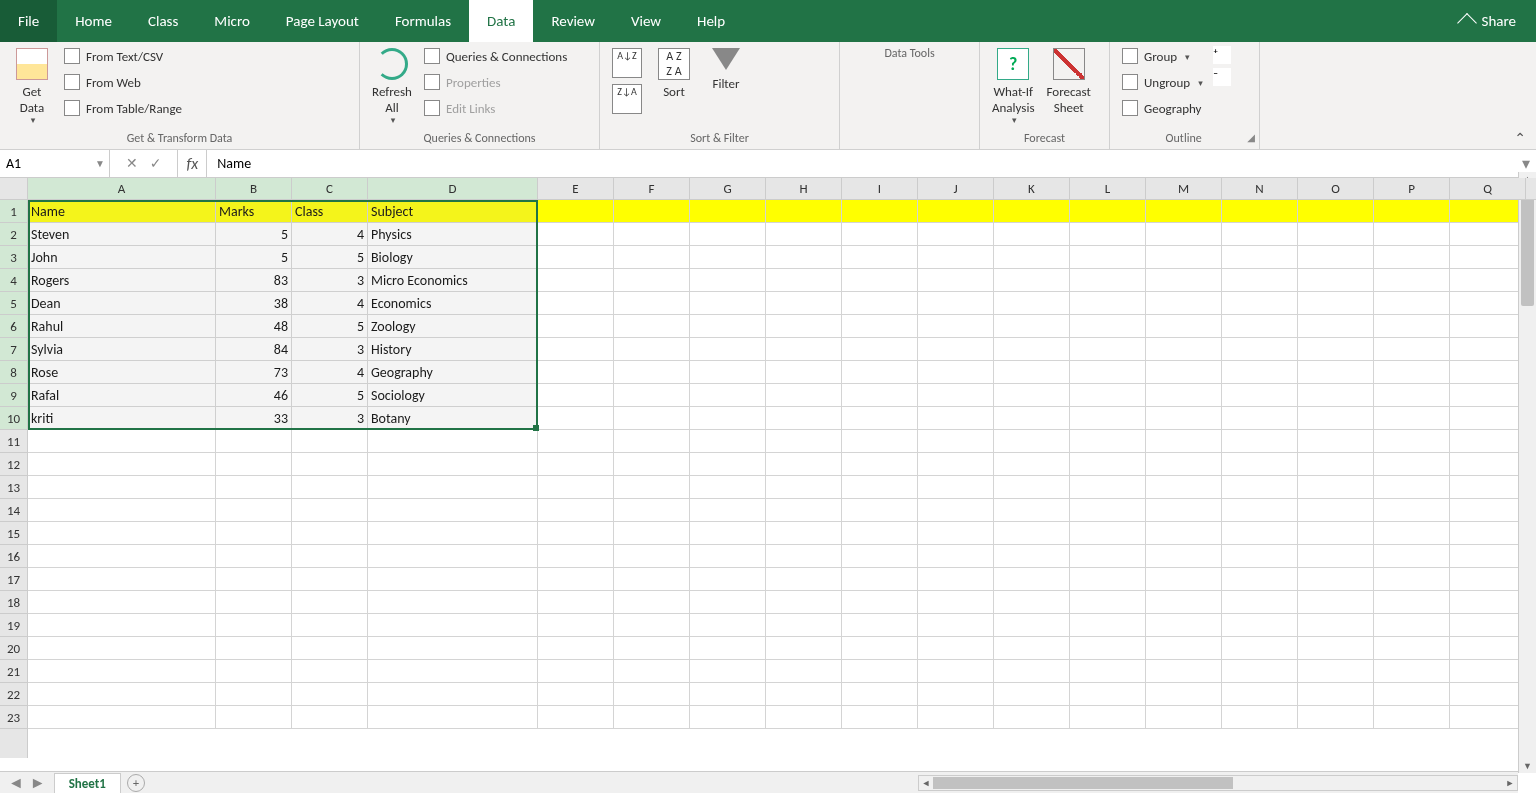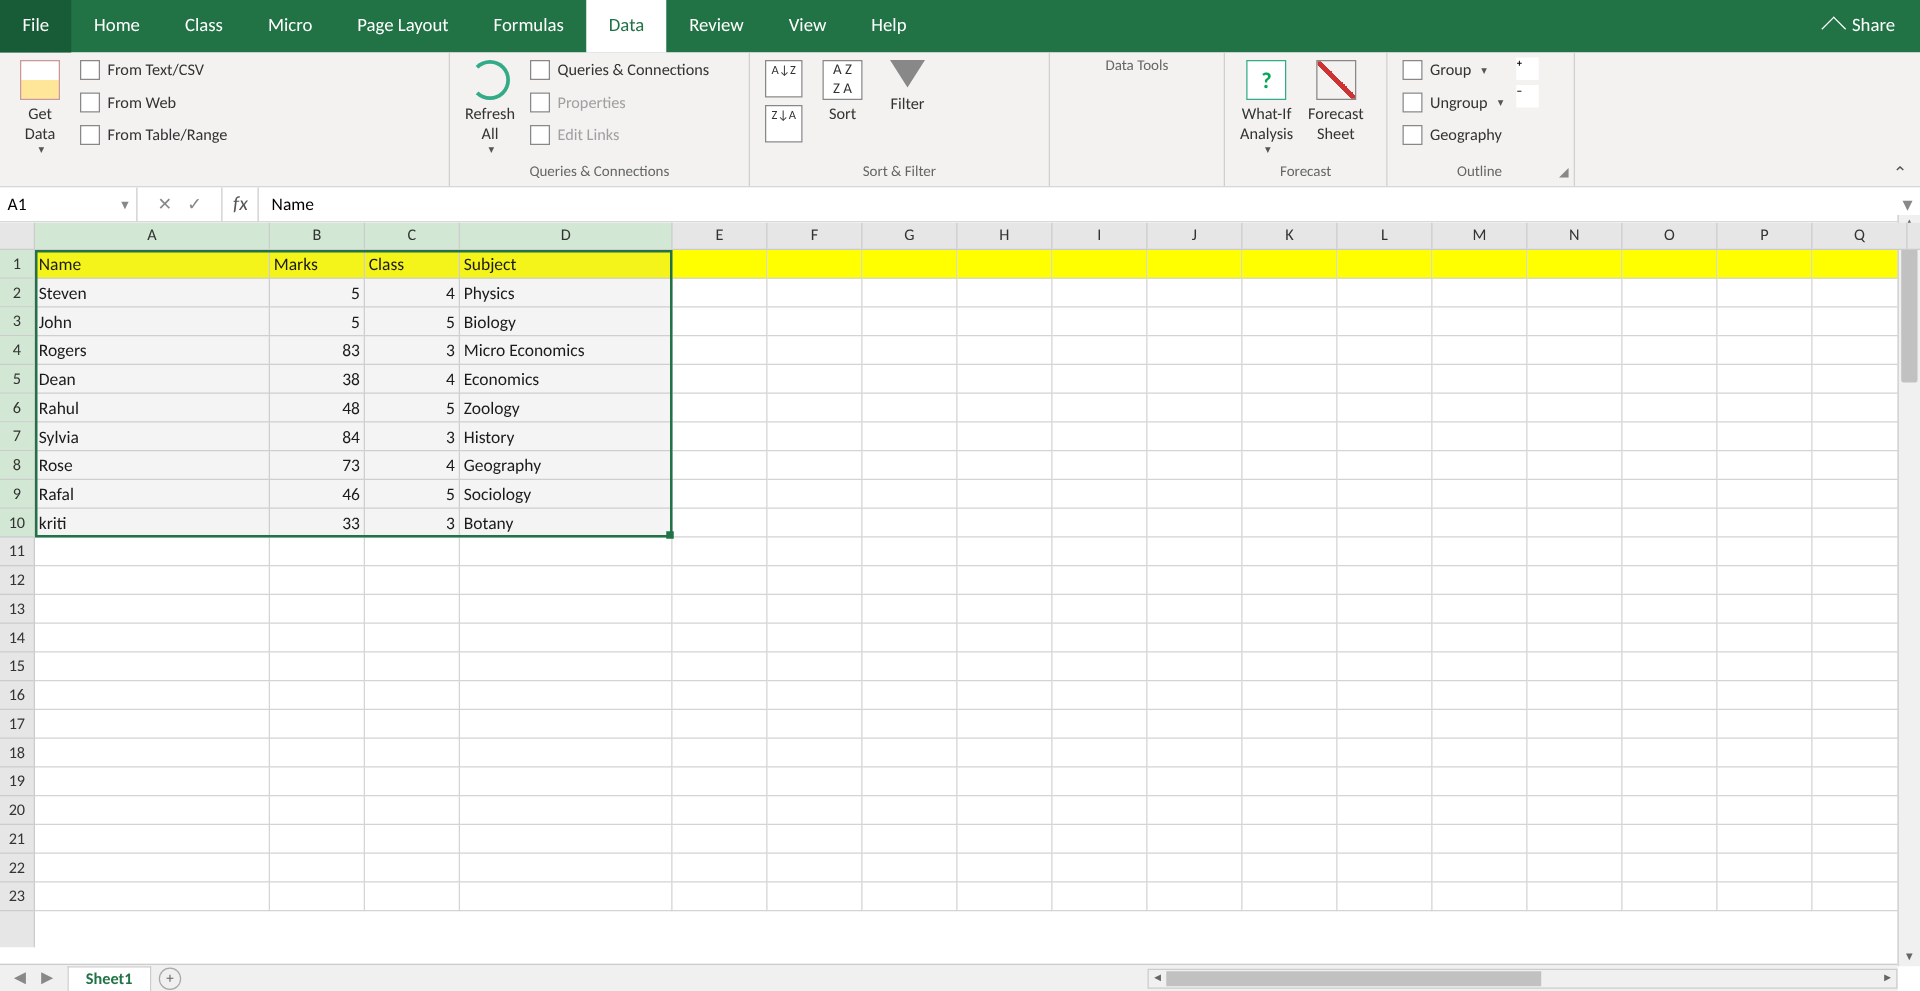--- a/index.html
+++ b/index.html
@@ -116,20 +116,21 @@
         <div class="btn-sm">
             <span class="icon-sm"></span>
             <span>From Web</span>
           </div>
         <div class="btn-sm">
             <span class="icon-sm"></span>
             <span>From Table/Range</span>
           </div>
       </div>
     </div>
+    <div class="group-label">Get &amp; Transform Data</div>
   </div>
 
   <div class="group" style="min-width:240px;">
     <div class="group-body">
       <div class="btn-lg">
         <div class="icon icon-refresh"></div>
         <span style="white-space:pre;">Refresh
 All</span>
           <span class="chev-down">▾</span>
       </div>

